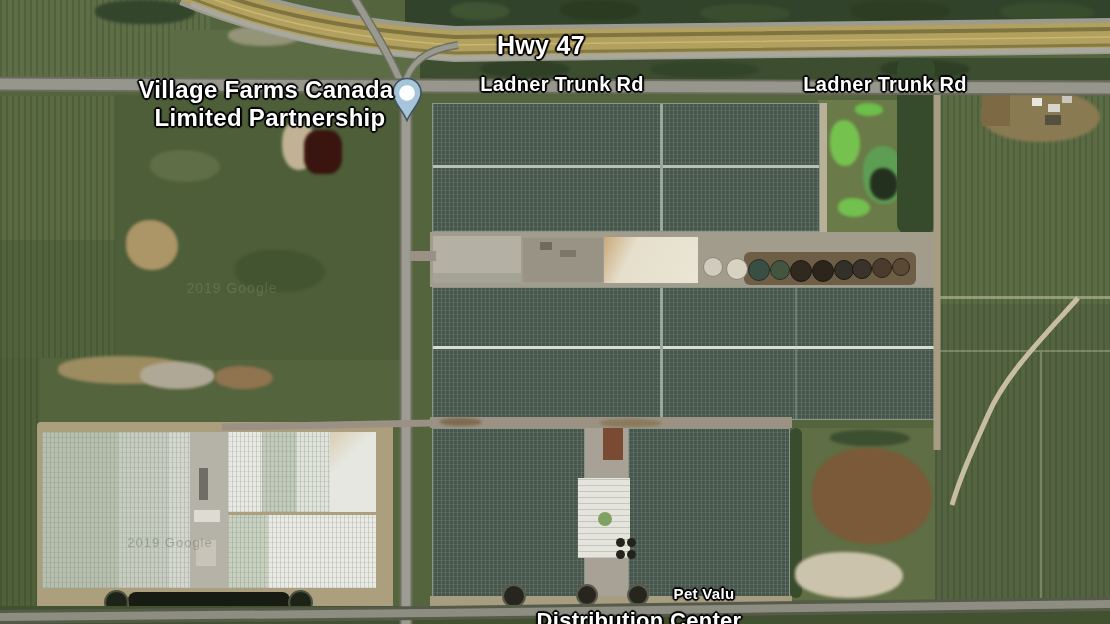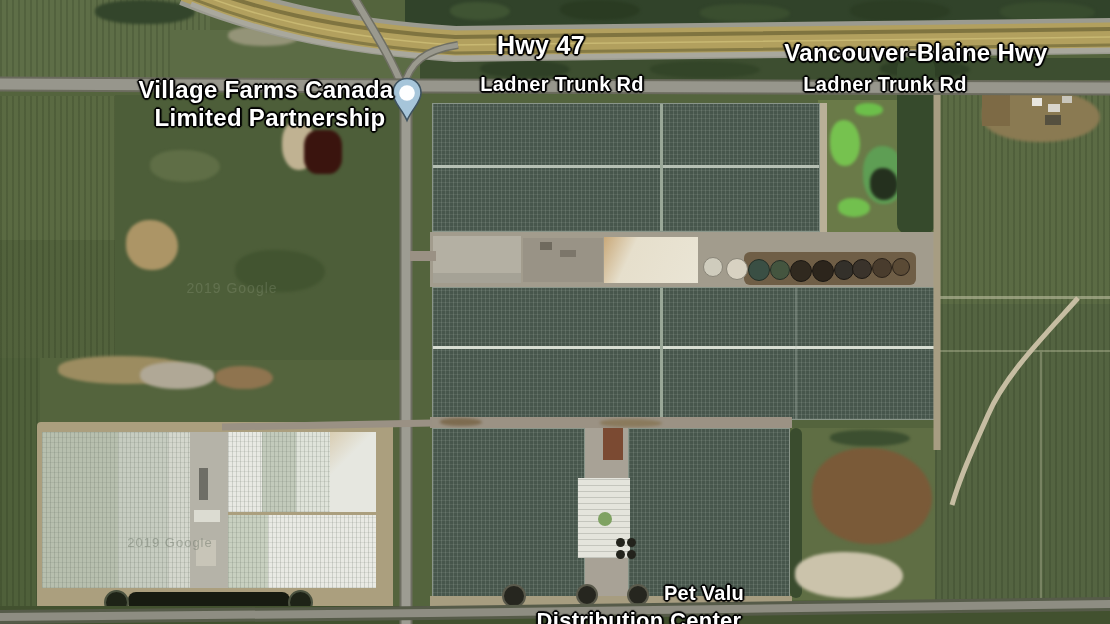--- a/index.html
+++ b/index.html
@@ -209,24 +209,23 @@
       <path d="M 1078,298 C 1045,335 1005,375 988,415 C 975,445 962,470 952,505" fill="none" stroke="#c6bda2" stroke-width="5"></path>
     </g>
   </svg>
 
   <svg class="abs" style="left:391px;top:77px;" width="32" height="46" viewBox="0 0 32 46">
     <path d="M16,1.5 C7.5,1.5 2,8 2,16 C2,25.5 10.5,31 16,43.5 C21.5,31 30,25.5 30,16 C30,8 24.5,1.5 16,1.5 Z" fill="#a6c5da" stroke="#3f5360" stroke-width="1.6"></path>
     <circle cx="16" cy="16" r="7.8" fill="#fdfeff"></circle>
   </svg>
 
   <div class="maplabel" style="left:541px;top:45px;font-size:25px;">Hwy 47</div>
-  <div class="maplabel" style="left:916px;top:53px;font-size:24px;">Vancouver-Blaine Hwy</div>
   <div class="maplabel" style="left:562px;top:84px;font-size:20px;">Ladner Trunk Rd</div>
   <div class="maplabel" style="left:885px;top:84px;font-size:20px;">Ladner Trunk Rd</div>
   <div class="maplabel" style="left:266px;top:90px;font-size:24px;">Village Farms Canada</div>
   <div class="maplabel" style="left:270px;top:118px;font-size:24px;">Limited Partnership</div>
-  <div class="maplabel" style="left:700px;top:593px;font-size:20px;padding-left:8px;">Pet Valu</div>
+  <div class="maplabel" style="left:700px;top:593px;font-size:15px;padding-left:8px;">Pet Valu</div>
   <div class="maplabel" style="left:639px;top:621px;font-size:22px;">Distribution Center</div>
 
   <div class="watermark" style="left:232px;top:288px;font-size:14px;color:rgba(225,235,215,.14);">2019 Google</div>
   <div class="watermark" style="left:170px;top:542px;font-size:13px;color:rgba(105,112,100,.45);">2019 Google</div>
 
 </div>
 
 </body></html>

